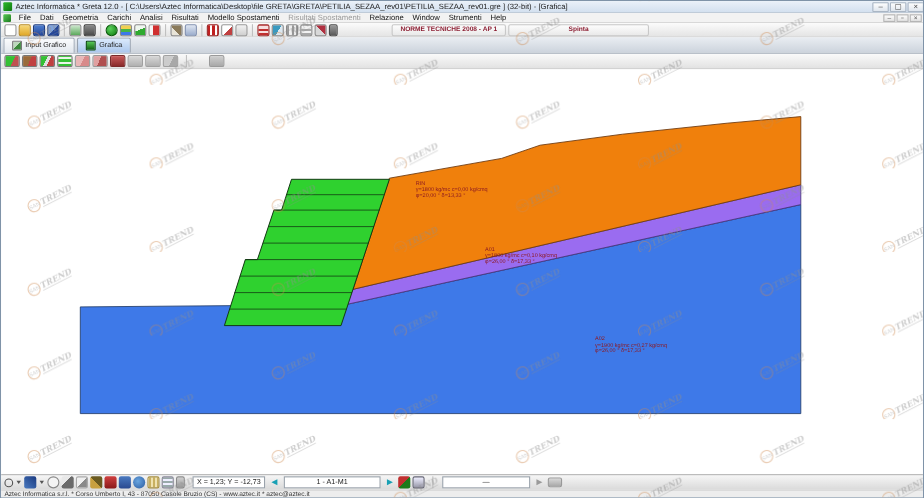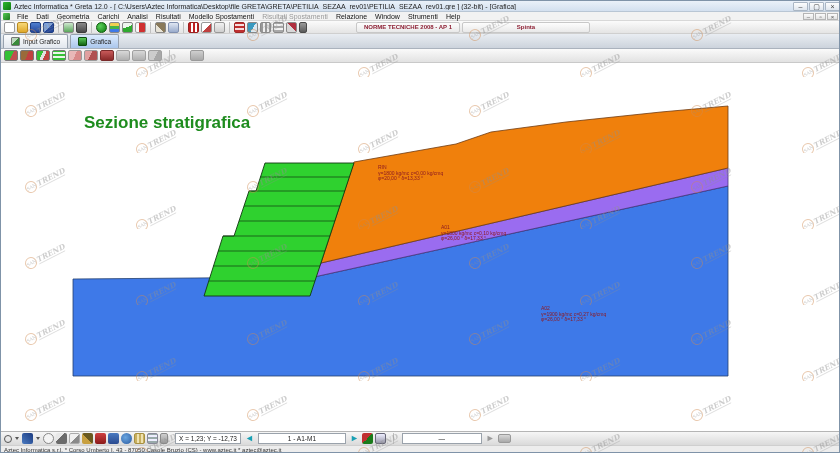--- a/index.html
+++ b/index.html
@@ -182,21 +182,20 @@
           <line x1="243" y1="143" x2="339" y2="143"></line>
           <line x1="238" y1="158" x2="334" y2="158"></line>
           <line x1="222" y1="173" x2="329" y2="173"></line>
           <line x1="217" y1="188" x2="324" y2="188"></line>
           <line x1="212" y1="203" x2="319" y2="203"></line>
           <line x1="208" y1="218" x2="314" y2="218"></line>
         </g>
       </g>
     </svg>
 
-    <div id="section-title">Sezione stratigrafica</div>
 
     <div class="soil-label" style="left:377px;top:102px;">
       <span>RIN</span>
       <span>γ=1800 kg/mc c=0,00 kg/cmq</span>
       <span>φ=20,00 °  δ=13,33 °</span>
     </div>
     <div class="soil-label" style="left:440px;top:162px;">
       <span>A01</span>
       <span>γ=1800 kg/mc c=0,10 kg/cmq</span>
       <span>φ=26,00 °  δ=17,33 °</span>

